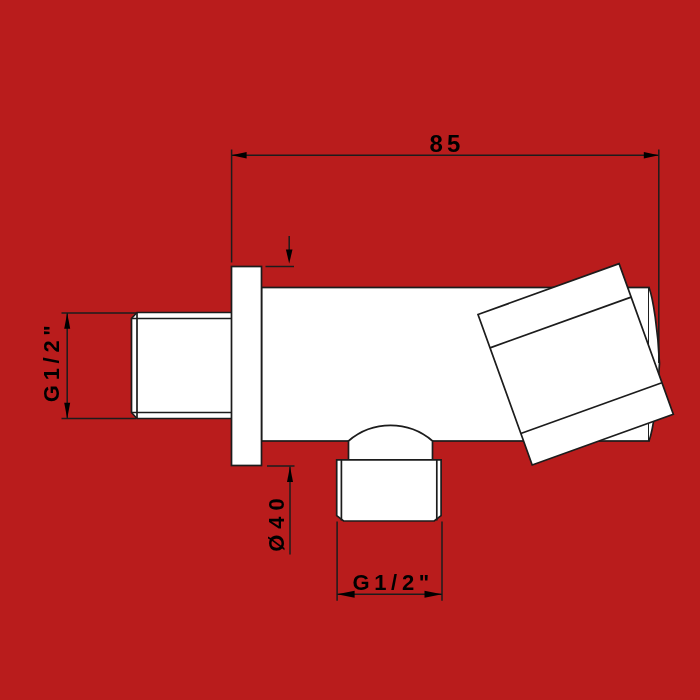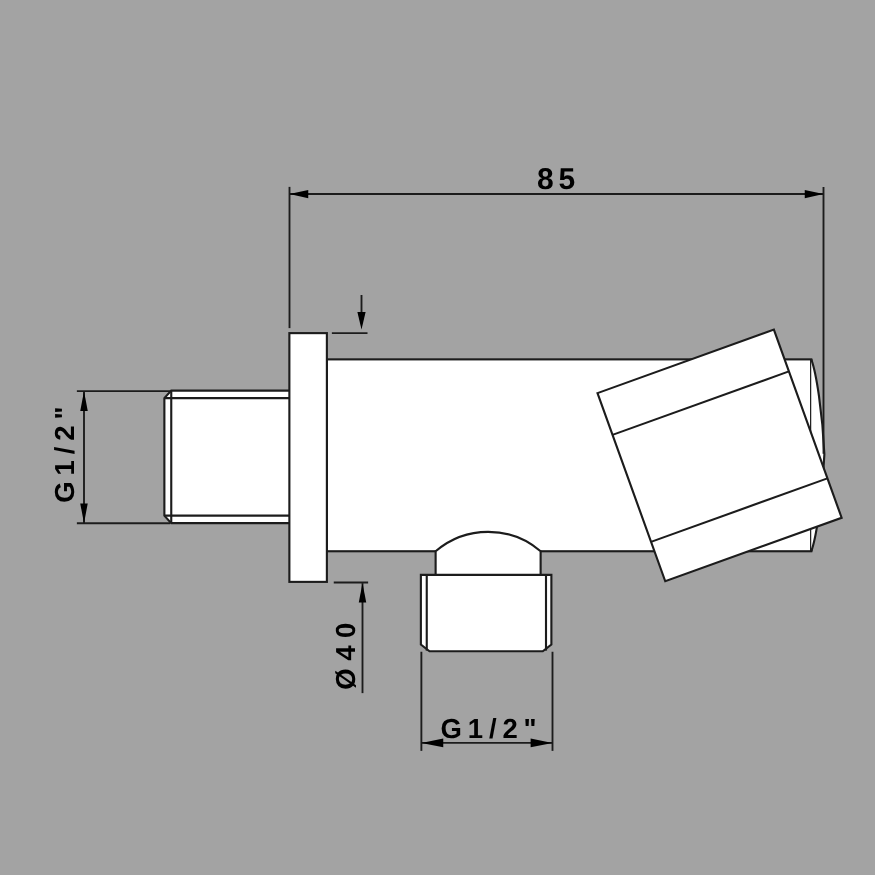--- a/index.html
+++ b/index.html
@@ -1,16 +1,16 @@
 <!DOCTYPE html>
 <html><head>
 <meta charset="utf-8">
 <style>
   html,body{margin:0;padding:0;background:#ffffff;}
-  .page{width:700px;height:700px;position:relative;background:#a3a3a3;overflow:hidden;}
+  .page{width:700px;height:700px;position:relative;background:#b91c1c;overflow:hidden;}
   text{font-family:"Liberation Sans", sans-serif;font-weight:bold;fill:#000;}
 </style>
 </head>
 <body>
 <div class="page">
 <svg width="700" height="700" viewBox="0 0 700 700" xmlns="http://www.w3.org/2000/svg">
   <g fill="none" stroke="#1c1c1c" stroke-width="1.7" stroke-linecap="butt" stroke-linejoin="miter">
 
     <rect x="261.5" y="287.5" width="387.5" height="153.5" fill="#ffffff"></rect>
 

